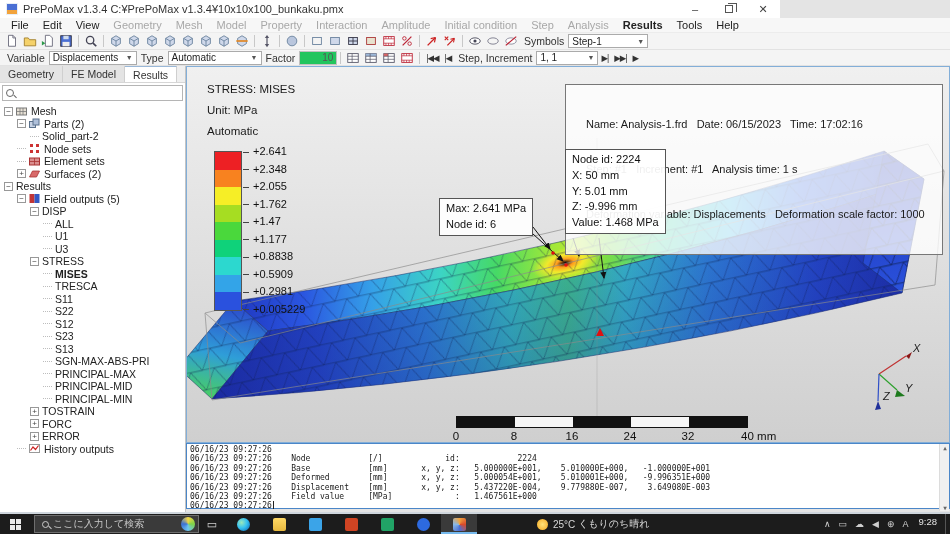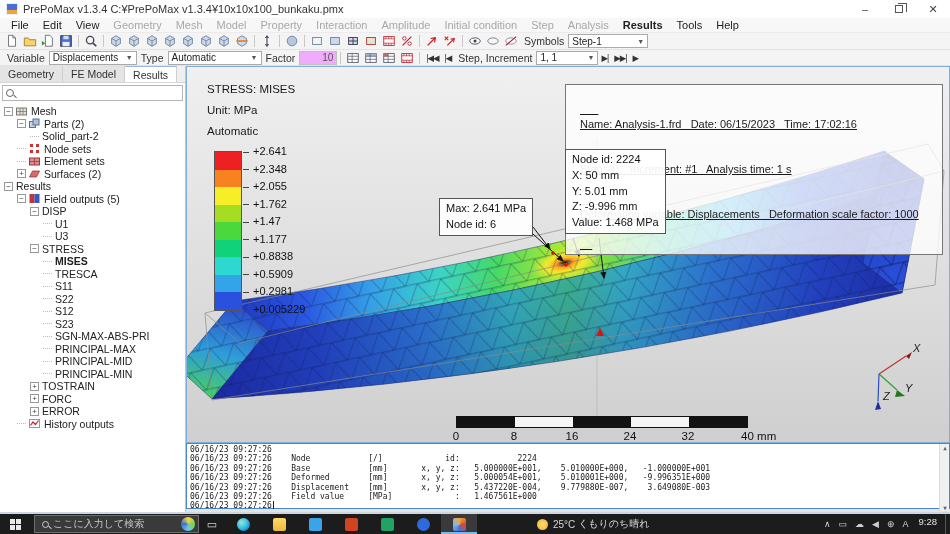--- a/index.html
+++ b/index.html
@@ -1,20 +1,20 @@
 <!DOCTYPE html>
 <html><head>
 <meta charset="utf-8">
 <style>
   * { margin:0; padding:0; box-sizing:border-box; }
   html,body { width:950px; height:534px; overflow:hidden; font-family:"Liberation Sans",sans-serif; }
   #app { position:relative; width:950px; height:534px; background:#e4e4e4; }
 
   
-  #titlebar { position:absolute; left:0; top:0; width:950px; height:18px; background:#ffffff; display:flex; align-items:center; font-size:11px; color:#333; }
+  #titlebar { position:absolute; left:0; top:0; width:780px; height:18px; background:#ffffff; display:flex; align-items:center; font-size:11px; color:#333; }
   #titlebar .appicon { width:12px; height:12px; margin:0 5px 0 6px; }
   #wincontrols { margin-left:auto; display:flex; height:18px; }
   #wincontrols .wbtn { width:34px; height:18px; display:flex; align-items:center; justify-content:center; color:#444; font-size:11px; }
   .restore-box { width:8px; height:8px; border:1px solid #555; position:relative; }
   .restore-box:before { content:""; position:absolute; left:2px; top:-3px; width:8px; height:8px; border:1px solid #555; border-bottom:none; border-left:none; }
 
   
   #menubar { position:absolute; left:0; top:18px; width:950px; height:15px; background:#f7f7f7; display:flex; align-items:center; font-size:11px; padding-left:4px; border-bottom:1px solid #ececec; }
   .menu-item { padding:0 7px; color:#222; }
   .menu-item.disabled { color:#a8a8a8; }
@@ -23,21 +23,21 @@
   
   .toolbar { position:absolute; left:0; width:950px; background:#f4f4f4; display:flex; align-items:center; padding-left:3px; border-bottom:1px solid #e2e2e2; }
   #toolbar1 { top:33px; height:17px; }
   #toolbar2 { top:50px; height:16px; }
   .tbicon { width:18px; height:15px; display:flex; align-items:center; justify-content:center; border-radius:2px; }
   .tbicon svg { width:14px; height:14px; }
   .tbsep { width:1px; height:12px; background:#c8c8c8; margin:0 3px; }
   .tblabel { font-size:10.5px; color:#333; padding:0 4px; }
   .tbselect { height:14px; background:#fff; border:1px solid #ababab; font-size:10px; color:#222; display:flex; align-items:center; padding:0 3px; justify-content:space-between; }
   .tbselect .car { font-size:7px; color:#555; margin-left:4px; }
-  .tbinput { height:14px; background:#f0abfc; border:1px solid #c0c0c0; font-size:10px; color:#555; display:flex; align-items:center; justify-content:flex-end; padding:0 3px; }
+  .tbinput { height:14px; background:#22c55e; border:1px solid #c0c0c0; font-size:10px; color:#555; display:flex; align-items:center; justify-content:flex-end; padding:0 3px; }
   .tbbtn { font-size:8.5px; color:#333; padding:0 3px; letter-spacing:-1px; }
 
   
   #sidebar { position:absolute; left:0; top:66px; width:186px; height:446px; background:#ffffff; border-right:1px solid #c4c4c4; }
   #tabs { display:flex; height:17px; background:#efefef; border-bottom:1px solid #d6d6d6; }
   .tab { font-size:10.5px; color:#333; padding:2px 8px 0 8px; background:#e4e4e4; border-right:1px solid #cfcfcf; }
   .tab.active { background:#ffffff; border-top:1px solid #9ab8d8; font-weight:normal; }
   #searchbox { margin:2px 2px; height:16px; border:1px solid #b5b5b5; background:#fff; display:flex; align-items:center; padding-left:3px; }
   #searchbox .mag { width:8px; height:8px; border:1.4px solid #666; border-radius:50%; position:relative; }
   #searchbox .mag:after { content:""; position:absolute; left:6px; top:6px; width:4px; height:1.4px; background:#666; transform:rotate(45deg); }
@@ -51,21 +51,21 @@
 
   
   #viewport { position:absolute; left:186px; top:66px; width:764px; height:377px; background:linear-gradient(#f0f0f0, #cfcfcf); border:1px solid #82aed8; overflow:hidden; }
   #legend { position:absolute; left:20px; top:16px; color:#1a1a1a; }
   #legend .ltext { font-size:11.5px; height:21px; }
   #colorbar { position:absolute; left:7px; top:68px; width:28px; border:1px solid #555; }
   .cbcell { width:26px; height:17.5px; }
   .cbtick { position:absolute; left:36px; font-size:11px; white-space:nowrap; color:#111; }
   .cbtick:before { content:""; display:inline-block; width:6px; height:1px; background:#444; vertical-align:middle; margin-right:4px; }
 
-  #infobox { position:absolute; left:378px; top:17px; width:378px; background:rgba(255,255,255,0.78); border:1px solid #777; font-size:11px; color:#1a1a1a; padding:2px 14px; line-height:15px; white-space:pre;text-decoration:underline; }
+  #infobox { position:absolute; left:378px; top:17px; width:378px; background:rgba(255,255,255,0.78); border:1px solid #777; font-size:11px; color:#1a1a1a; padding:2px 20px; line-height:15px; white-space:pre; }
 
   .annot { position:absolute; background:rgba(255,255,255,0.93); border:1px solid #555; font-size:11px; color:#111; padding:2px 6px; line-height:15.8px; white-space:nowrap; }
   #annot-max { left:252px; top:131px; }
   #annot-node { left:378px; top:82px; }
 
   #scalebar { position:absolute; left:269px; top:349px; width:292px; }
   #sbbar { width:292px; height:12px; border:1px solid #111; display:flex; }
   .sbseg { width:58px; height:100%; }
   .sblabel { position:absolute; top:14px; font-size:11.5px; color:#111; transform:translateX(-50%); white-space:nowrap; }
   .sblabel.last { transform:translateX(-14%); }
@@ -447,20 +447,25 @@
           <span class="tlabel">Field outputs (5)</span>
         </div>
         <div class="trow">
           <span style="width: 30px; flex: 0 0 auto;"></span>
           <span class="tg">−</span>
           <span class="tlabel">DISP</span>
         </div>
         <div class="trow">
           <span style="width: 43px; flex: 0 0 auto;"></span>
           <span class="dash"></span>
+          <span class="tlabel">ALL</span>
+        </div>
+        <div class="trow">
+          <span style="width: 43px; flex: 0 0 auto;"></span>
+          <span class="dash"></span>
           <span class="tlabel">U1</span>
         </div>
         <div class="trow">
           <span style="width: 43px; flex: 0 0 auto;"></span>
           <span class="dash"></span>
           <span class="tlabel">U3</span>
         </div>
         <div class="trow">
           <span style="width: 30px; flex: 0 0 auto;"></span>
           <span class="tg">−</span>
@@ -488,20 +493,25 @@
         </div>
         <div class="trow">
           <span style="width: 43px; flex: 0 0 auto;"></span>
           <span class="dash"></span>
           <span class="tlabel">S12</span>
         </div>
         <div class="trow">
           <span style="width: 43px; flex: 0 0 auto;"></span>
           <span class="dash"></span>
           <span class="tlabel">S23</span>
+        </div>
+        <div class="trow">
+          <span style="width: 43px; flex: 0 0 auto;"></span>
+          <span class="dash"></span>
+          <span class="tlabel">S13</span>
         </div>
         <div class="trow">
           <span style="width: 43px; flex: 0 0 auto;"></span>
           <span class="dash"></span>
           <span class="tlabel">SGN-MAX-ABS-PRI</span>
         </div>
         <div class="trow">
           <span style="width: 43px; flex: 0 0 auto;"></span>
           <span class="dash"></span>
           <span class="tlabel">PRINCIPAL-MAX</span>

